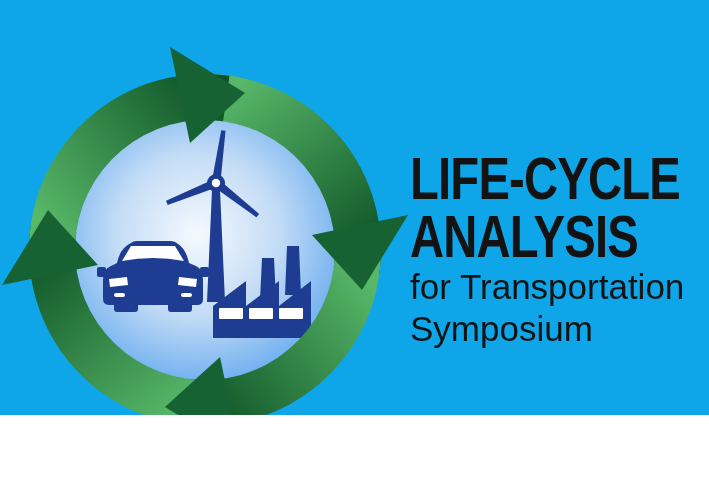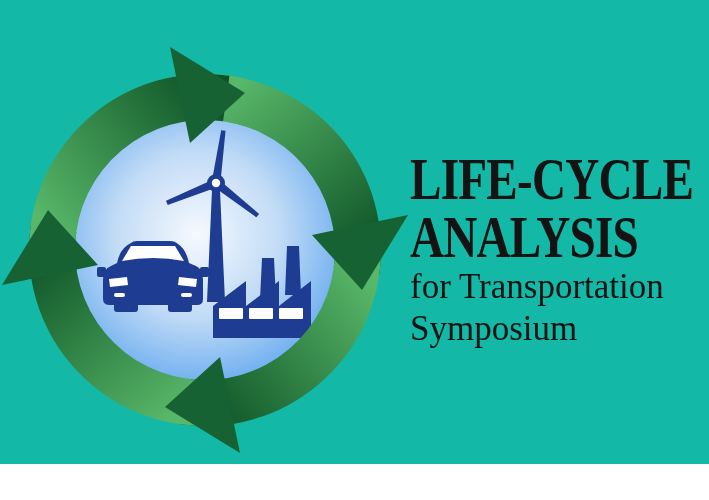--- a/index.html
+++ b/index.html
@@ -1,17 +1,17 @@
 <!DOCTYPE html>
 <html><head>
 <meta charset="utf-8">
 <style>
   html,body{margin:0;padding:0;background:#fff;}
-  .canvas{position:relative;width:709px;height:464px;background:#14b8a6;overflow:hidden;
-          font-family:Liberation Serif, serif;}
+  .canvas{position:relative;width:709px;height:415px;background:#0ea5e9;overflow:hidden;
+          font-family:Liberation Sans, sans-serif;}
   .logo-svg{position:absolute;left:0;top:0;display:block;}
   .text-block{position:absolute;left:410px;top:150px;color:#131313;}
   .h1{font-weight:bold;font-size:59px;line-height:58px;white-space:nowrap;}
   .squeeze{display:inline-block;transform:scaleX(0.8);transform-origin:0 60%;letter-spacing:-1px;}
   .sub{font-size:35px;line-height:42px;white-space:nowrap;font-weight:400;}
 </style>
 </head>
 <body>
 
 <div class="canvas">

